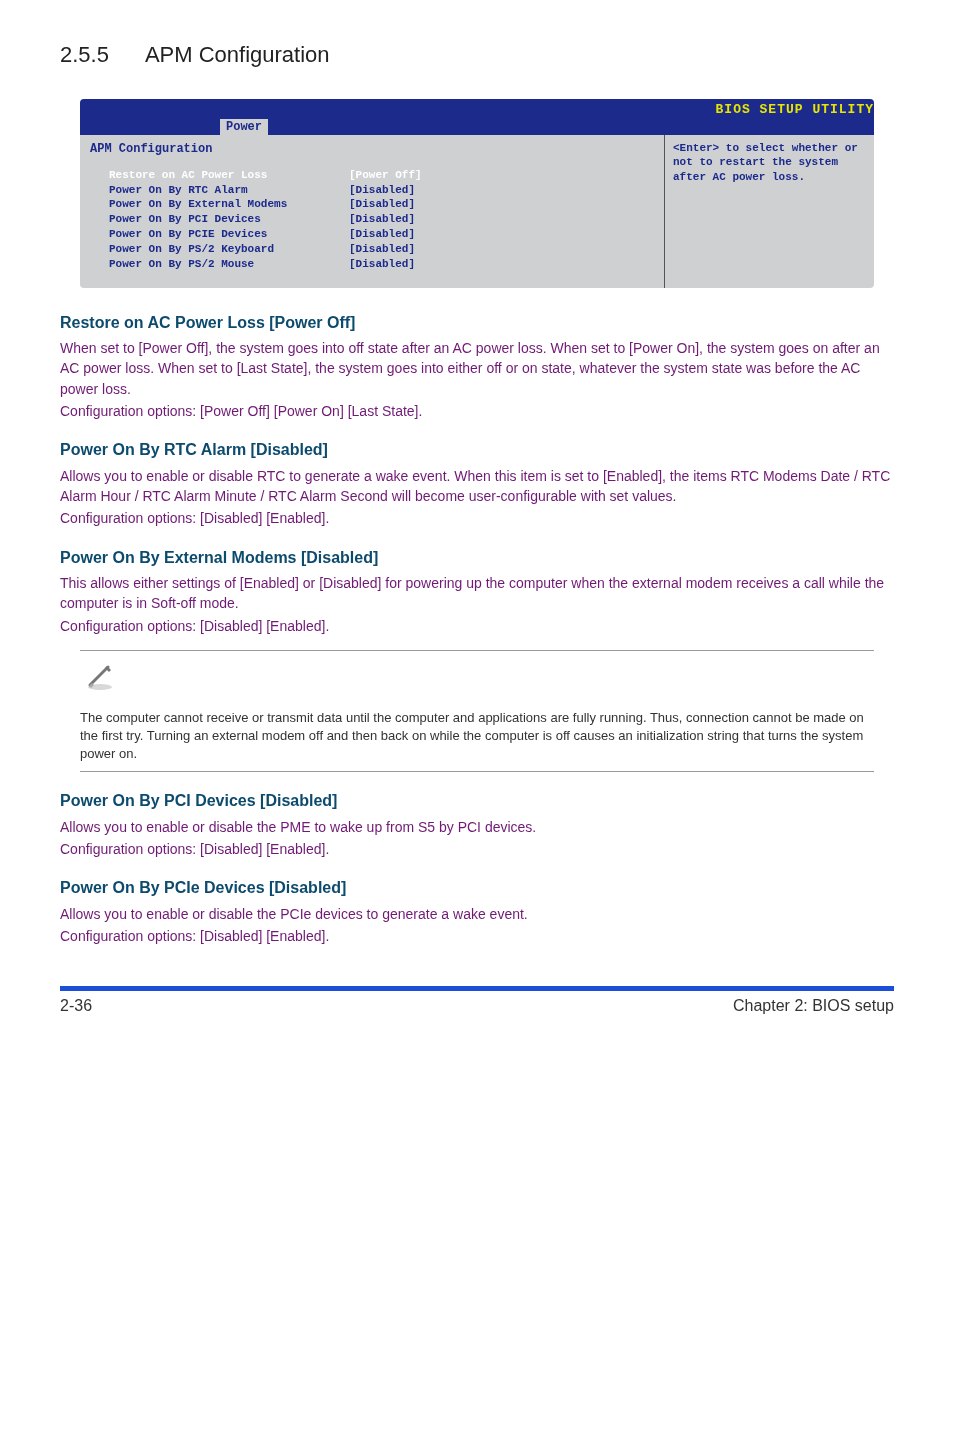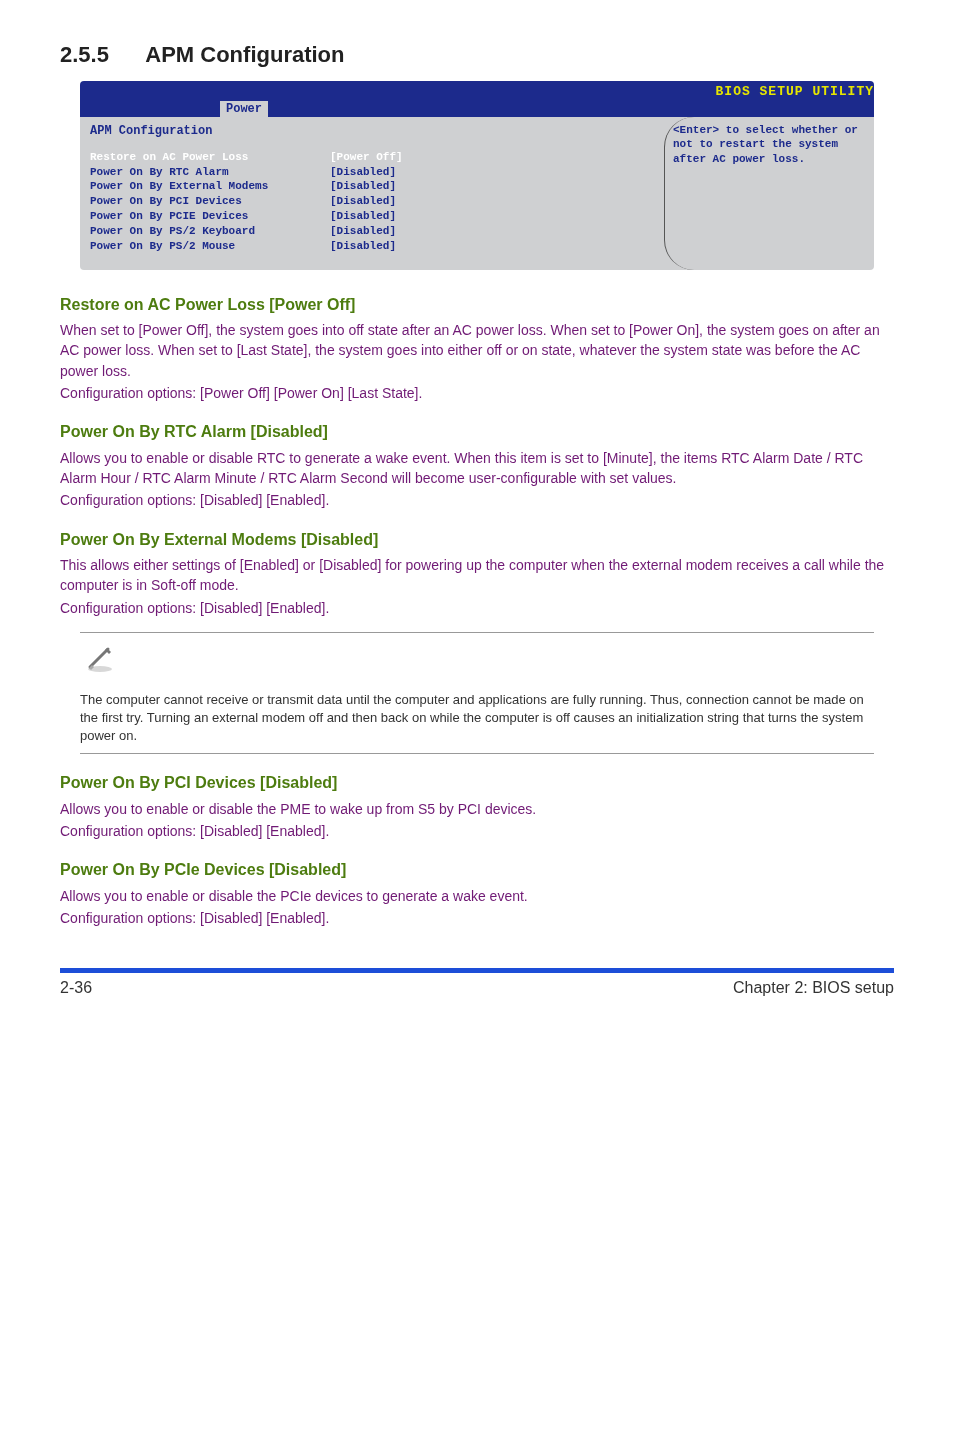--- a/index.html
+++ b/index.html
@@ -7,23 +7,23 @@
     font-family: Arial, Helvetica, sans-serif;
     background: #fff;
     color: #333;
     width: 954px;
     padding: 40px 60px 20px 60px;
     font-size: 14px;
     line-height: 1.4;
   }
   h1.section-title {
     font-size: 22px;
-    font-weight: bold;
+    font-weight: normal;
     color: #222;
-    margin-bottom: 10px;
+    margin-bottom: 28px;
   }
   .section-num { display: inline-block; width: 80px; }
   .bios-box {
     margin: 0 20px 24px 20px;
     border-radius: 4px;
     overflow: hidden;
     font-family: "Courier New", monospace;
     font-size: 12px;
   }
   .bios-title-bar {
@@ -57,35 +57,34 @@
     padding: 6px 10px 16px 10px;
   }
   .bios-right {
     width: 210px;
     border-left: 1px solid #555;
     padding: 6px 8px;
     color: #1c2a8c;
     font-weight: bold;
     font-size: 11px;
     line-height: 1.3;
-    border-radius: 30px;
   }
   .bios-heading {
     color: #1c2a8c;
     font-weight: bold;
     margin-bottom: 10px;
     font-size: 12px;
   }
   .bios-row { display: flex; color: #1c2a8c; font-weight: bold; line-height: 1.35; font-size: 11px; }
-  .bios-row .label { width: 240px; }
+  .bios-row .label { width: 240px; margin-left: 19px; }
   .bios-row .value { }
   h2.sub {
     font-size: 16px;
     font-weight: bold;
-    color: #4d7c0f;
+    color: #0c4a6e;
     margin-top: 18px;
     margin-bottom: 4px;
   }
   p.body {
     font-size: 14px;
     color: #701a75;
     margin-bottom: 2px;
     line-height: 1.45;
   }
   .note-wrap {
@@ -168,21 +167,21 @@
     </div>
     <div class="bios-right">&lt;Enter&gt; to select whether or not to restart the system after AC power loss.</div>
   </div>
 </div>
 
 <h2 class="sub">Restore on AC Power Loss [Power Off]</h2>
 <p class="body">When set to [Power Off], the system goes into off state after an AC power loss. When set to [Power On], the system goes on after an AC power loss. When set to [Last State], the system goes into either off or on state, whatever the system state was before the AC power loss.</p>
 <p class="body">Configuration options: [Power Off] [Power On] [Last State].</p>
 
 <h2 class="sub">Power On By RTC Alarm [Disabled]</h2>
-<p class="body">Allows you to enable or disable RTC to generate a wake event. When this item is set to [Minute], the items RTC Alarm Date / RTC Alarm Hour / RTC Alarm Minute / RTC Alarm Second will become user-configurable with set values.</p>
+<p class="body">Allows you to enable or disable RTC to generate a wake event. When this item is set to [Enabled], the items RTC Modems Date / RTC Alarm Hour / RTC Alarm Minute / RTC Alarm Second will become user-configurable with set values.</p>
 <p class="body">Configuration options: [Disabled] [Enabled].</p>
 
 <h2 class="sub">Power On By External Modems [Disabled]</h2>
 <p class="body">This allows either settings of [Enabled] or [Disabled] for powering up the computer when the external modem receives a call while the computer is in Soft-off mode.</p>
 <p class="body">Configuration options: [Disabled] [Enabled].</p>
 
 <div class="note-wrap">
   <div class="note-icon">
     <svg width="32" height="32" viewBox="0 0 32 32">
       <ellipse cx="16" cy="26" rx="12" ry="3" fill="#d8d8d8"></ellipse>

